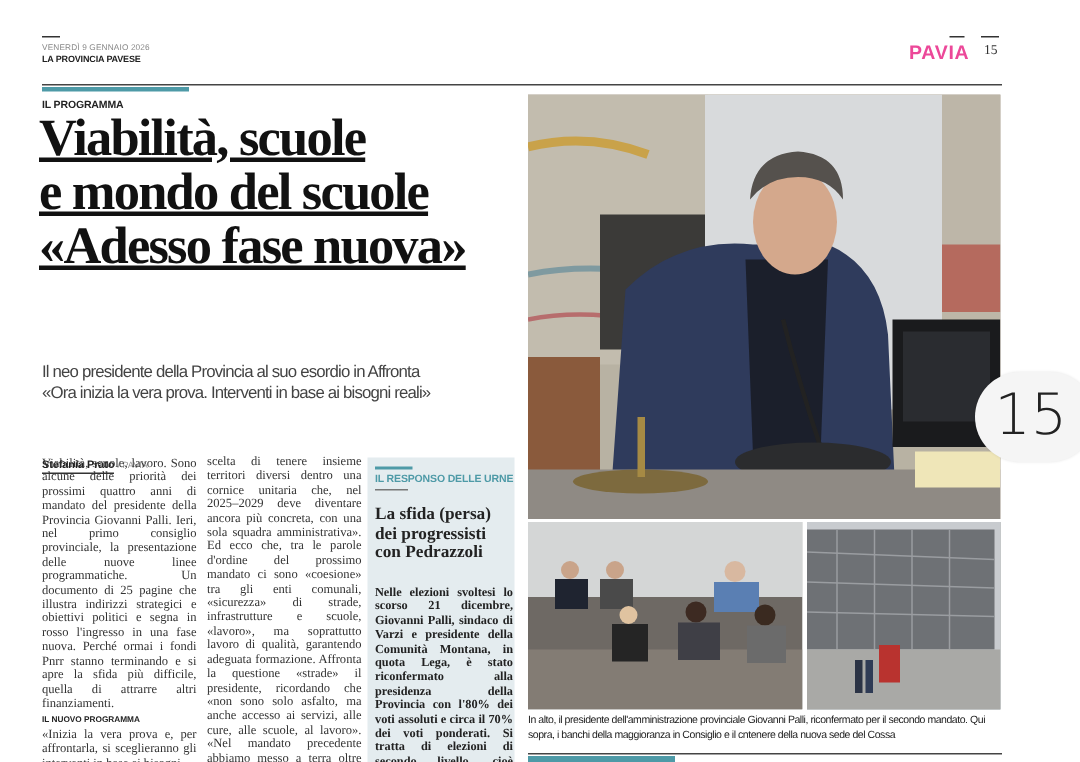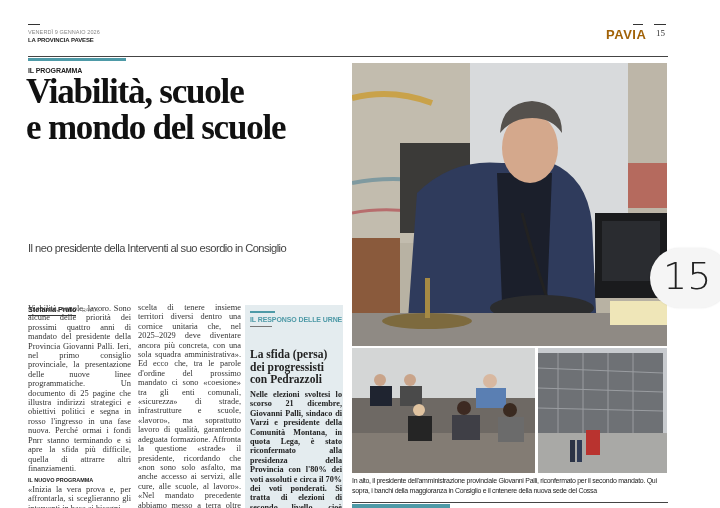--- a/index.html
+++ b/index.html
@@ -3,41 +3,41 @@
 <meta charset="utf-8">
 <style>
   html, body { margin:0; padding:0; }
   body { width:720px; height:508px; background:#ffffff; position:relative; overflow:hidden; font-family:"Liberation Sans", sans-serif; color:#222; }
   .abs { position:absolute; }
   .masthead-dash { left:28px; top:24px; width:12px; height:1px; background:#333; }
   .dateline { left:28px; top:29px; font-size:5.5px; color:#888; letter-spacing:0.1px; }
   .paper-name { left:28px; top:37px; font-size:6px; color:#222; font-weight:bold; letter-spacing:-0.1px; }
   .top-rule { left:28px; top:56px; width:640px; height:1px; background:#444; }
   .accent-bar { left:28px; top:58px; width:98px; height:3px; background:#4e9aa7; }
-  .section-name { left:606px; top:27px; font-size:13px; font-weight:bold; color:#a16207; letter-spacing:0.5px; }
+  .section-name { left:606px; top:27px; font-size:13px; font-weight:bold; color:#ec4899; letter-spacing:0.5px; }
   .page-num { left:656px; top:28px; font-size:9px; color:#333; font-family:"Liberation Serif", serif; }
   .overline-a { left:633px; top:24px; width:10px; height:1px; background:#333; }
   .overline-b { left:654px; top:24px; width:12px; height:1px; background:#333; }
   .kicker { left:28px; top:67px; font-size:7px; font-weight:bold; color:#222; letter-spacing:-0.1px; }
-  .headline { left:26px; top:74px; width:330px; font-family:"Liberation Serif", serif; font-weight:bold; font-size:35px; line-height:36px; color:#111; letter-spacing:-1.2px; }
+  .headline { left:26px; top:74px; width:330px; font-family:"Liberation Serif", serif; font-weight:bold; font-size:35px; line-height:36px; color:#111; letter-spacing:-1.2px;text-decoration:underline; }
   .standfirst { left:28px; top:241px; width:330px; font-size:11.2px; line-height:14px; color:#444; letter-spacing:-0.55px; }
   .byline { left:28px; top:305px; font-size:7.2px; color:#222; }
   .byline b { font-weight:bold;text-align:right; }
   .byline .loc { color:#999; font-size:6px; }
   .byline-rule { left:28px; top:315px; width:48px; height:1px; background:#333; }
   .body-col { font-family:"Liberation Serif", serif; font-size:8.4px; line-height:9.4px; color:#333; text-align:justify; }
   .col1 { left:28px; top:304px; width:103px; }
   .col2 { left:138px; top:303px; width:103px; }
   .subhead { left:28px; top:477px; font-size:5.5px; font-weight:bold; color:#222; }
   .col1b { left:28px; top:485px; width:103px; }
   .sidebar { left:245px; top:305px; width:98px; height:203px; background:#e4ecef; }
   .sb-bar { left:250px; top:311px; width:25px; height:2px; background:#4e9aa7; }
   .sb-kicker { left:250px; top:316px; font-size:7px; font-weight:bold; color:#4e9aa7; letter-spacing:-0.1px; }
   .sb-bar2 { left:250px; top:326px; width:22px; height:1px; background:#777; }
-  .sb-title { left:250px; top:348px; width:92px; font-family:"Liberation Serif", serif; font-weight:bold; font-size:11.5px; line-height:12.5px; color:#222; }
+  .sb-title { left:250px; top:337px; width:92px; font-family:"Liberation Serif", serif; font-weight:bold; font-size:11.5px; line-height:12.5px; color:#222; }
   .sb-body { left:250px; top:390px; width:92px; font-family:"Liberation Serif", serif; font-weight:bold; font-size:8.2px; line-height:9.4px; color:#222; text-align:justify; }
   .photo-main { left:352px; top:63px; width:315px; height:283px; overflow:hidden; background:#b9b3a6; }
   .photo-sub1 { left:352px; top:348px; width:183px; height:125px; overflow:hidden; background:#c9ccc9; }
   .photo-sub2 { left:538px; top:348px; width:129px; height:125px; overflow:hidden; background:#8c8f92; }
   .caption { left:352px; top:476px; width:320px; font-size:7px; line-height:9.5px; color:#222; letter-spacing:-0.3px; }
   .bottom-rule { left:352px; top:502px; width:316px; height:1px; background:#444; }
   .bottom-accent { left:352px; top:504px; width:98px; height:4px; background:#4e9aa7; }
   .page-badge { left:650px; top:248px; width:80px; height:60px; border-radius:30px; background:#f5f5f5; box-shadow:0 0 2px rgba(0,0,0,0.1); }
   .page-badge-text { left:663px; top:254px; font-size:38px; color:#222; font-family:"DejaVu Sans", sans-serif; font-weight:300; }
 </style>
@@ -51,23 +51,25 @@
 <div class="abs overline-b"></div>
 <div class="abs section-name">PAVIA</div>
 <div class="abs page-num">15</div>
 <div class="abs top-rule"></div>
 <div class="abs accent-bar"></div>
 
 <div class="abs kicker">IL PROGRAMMA</div>
 <div class="abs headline">
   <div>Viabilità, scuole</div>
   <div>e mondo del scuole</div>
+  <div>«Adesso fase nuova»</div>
 </div>
 <div class="abs standfirst">
-  <div>Il neo presidente della Interventi al suo esordio in Consiglio</div>
+  <div>Il neo presidente della Provincia al suo esordio in Affronta</div>
+  <div>«Ora inizia la vera prova. Interventi in base ai bisogni reali»</div>
 </div>
 
 <div class="abs byline">
   <b>Stefania Prato</b>
   <span class="loc">/ PAVIA</span>
 </div>
 <div class="abs byline-rule"></div>
 
 <div class="abs body-col col1">Viabilità, scuole, lavoro. Sono alcune delle priorità dei prossimi quattro anni di mandato del presidente della Provincia Giovanni Palli. Ieri, nel primo consiglio provinciale, la presentazione delle nuove linee programmatiche. Un documento di 25 pagine che illustra indirizzi strategici e obiettivi politici e segna in rosso l'ingresso in una fase nuova. Perché ormai i fondi Pnrr stanno terminando e si apre la sfida più difficile, quella di attrarre altri finanziamenti.</div>
 <div class="abs subhead">IL NUOVO PROGRAMMA</div>

